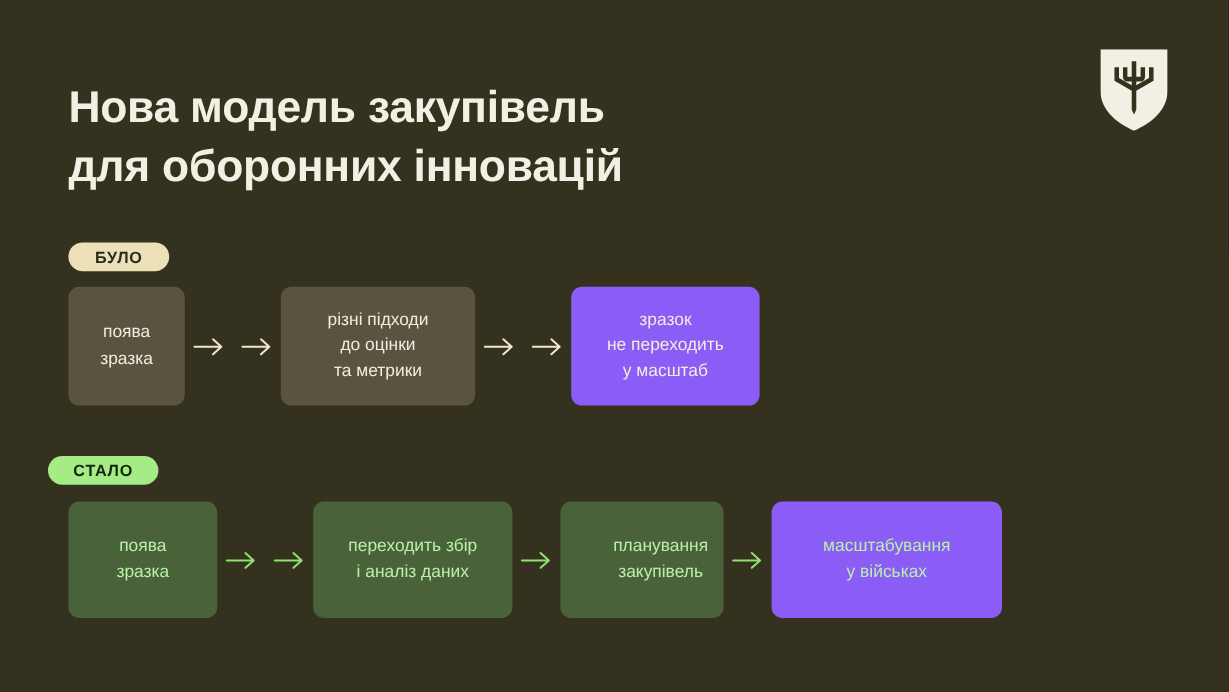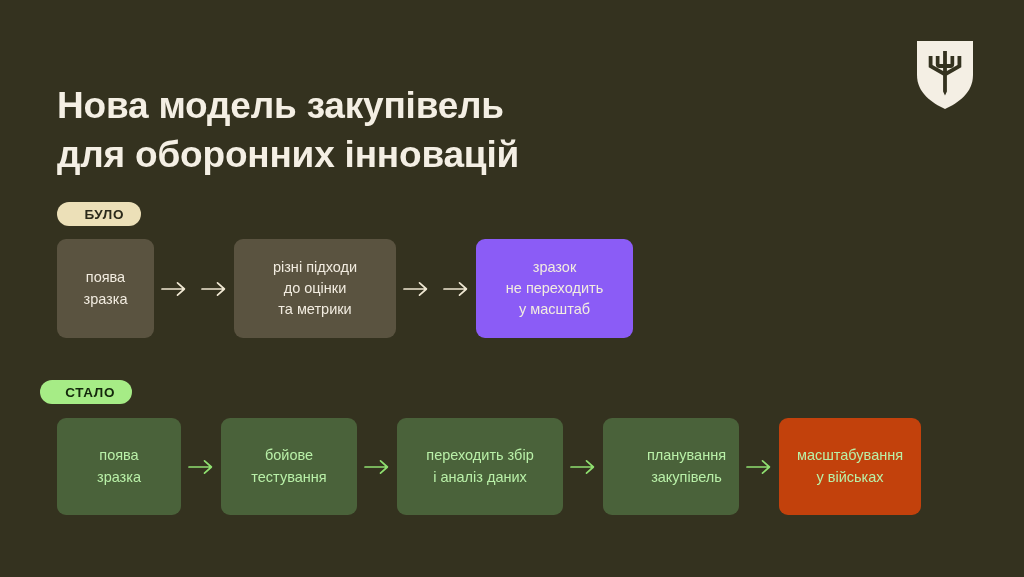--- a/index.html
+++ b/index.html
@@ -14,21 +14,21 @@
     height: 577px;
     overflow: hidden;
     font-family: "Liberation Sans", "DejaVu Sans", sans-serif;
     -webkit-font-smoothing: antialiased;
   }
 
   
   .title {
     position: absolute;
     left: 57px;
-    top: 56px;
+    top: 40px;
     width: 640px;
     font-size: 37px;
     line-height: 1.33;
     font-weight: 700;
     letter-spacing: -0.2px;
     white-space: pre-line;
   }
 
   .emblem {
     position: absolute;
@@ -40,21 +40,21 @@
   .emblem svg { display: block; width: 100%; height: 100%; }
 
   
   .badge {
     position: absolute;
     height: 24px;
     padding: 0 17px;
     border-radius: 12px;
     display: flex;
     align-items: center;
-    justify-content: flex-end;
+    justify-content: center;
     font-size: 13.5px;
     font-weight: 700;
     letter-spacing: 0.6px;
     box-sizing: border-box;
   }
 
   
   .row {
     position: absolute;
     display: flex;
@@ -154,38 +154,36 @@
   </div>
 
   <div class="row" id="row-after">
       <div class="node" style="width: 124px; background: rgb(74, 98, 58); color: rgb(185, 240, 168);">поява
 зразка</div>
       <div class="arrow">
         <svg width="26" height="16" viewBox="0 0 26 16" aria-hidden="true">
           <path d="M1 8 H23 M16.5 1.8 L23.4 8 L16.5 14.2" fill="none" stroke="#8fe070" stroke-width="1.7" stroke-linecap="round" stroke-linejoin="round"></path>
         </svg>
       </div>
-      <div class="node" style="width: 136px; background: rgb(74, 98, 58); color: rgb(185, 240, 168);">бойове
-тестування</div>
       <div class="arrow">
         <svg width="26" height="16" viewBox="0 0 26 16" aria-hidden="true">
           <path d="M1 8 H23 M16.5 1.8 L23.4 8 L16.5 14.2" fill="none" stroke="#8fe070" stroke-width="1.7" stroke-linecap="round" stroke-linejoin="round"></path>
         </svg>
       </div>
       <div class="node" style="width: 166px; background: rgb(74, 98, 58); color: rgb(185, 240, 168);">переходить збір
 і аналіз даних</div>
       <div class="arrow">
         <svg width="26" height="16" viewBox="0 0 26 16" aria-hidden="true">
           <path d="M1 8 H23 M16.5 1.8 L23.4 8 L16.5 14.2" fill="none" stroke="#8fe070" stroke-width="1.7" stroke-linecap="round" stroke-linejoin="round"></path>
         </svg>
       </div>
       <div class="node" style="width: 136px; background: rgb(74, 98, 58); color: rgb(185, 240, 168); padding-left: 41px;">планування
 закупівель</div>
       <div class="arrow">
         <svg width="26" height="16" viewBox="0 0 26 16" aria-hidden="true">
           <path d="M1 8 H23 M16.5 1.8 L23.4 8 L16.5 14.2" fill="none" stroke="#8fe070" stroke-width="1.7" stroke-linecap="round" stroke-linejoin="round"></path>
         </svg>
       </div>
-      <div class="node" style="width: 142px; background: #c2410c; color: rgb(185, 240, 168);">масштабування
+      <div class="node" style="width: 192px; background: #8b5cf6; color: rgb(185, 240, 168);">масштабування
 у військах</div>
     </div>
 
 </div>
 
 </body></html>

